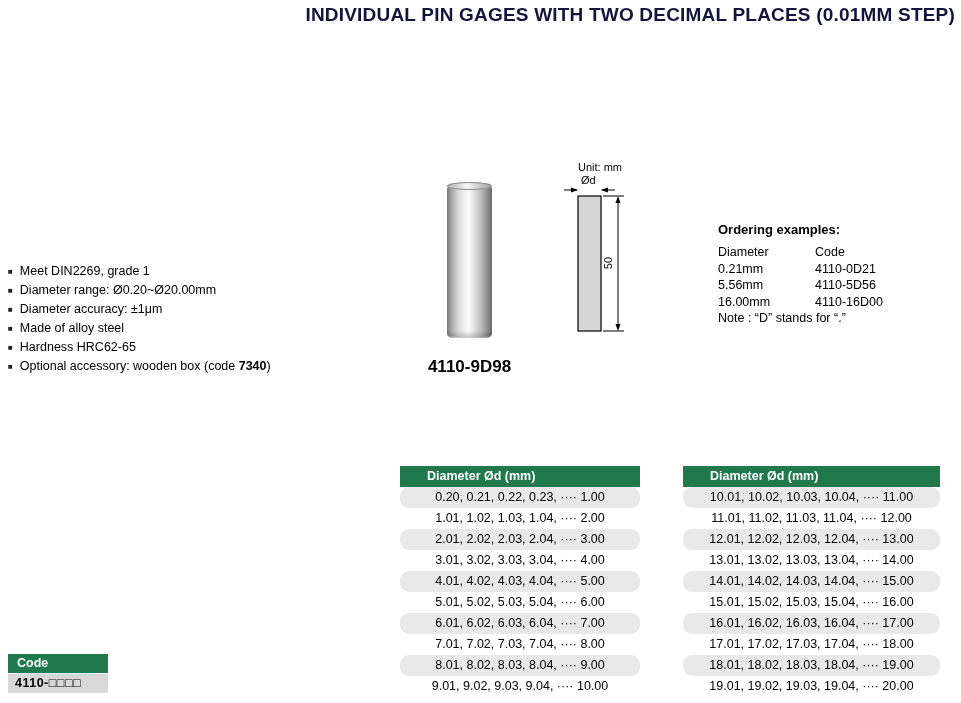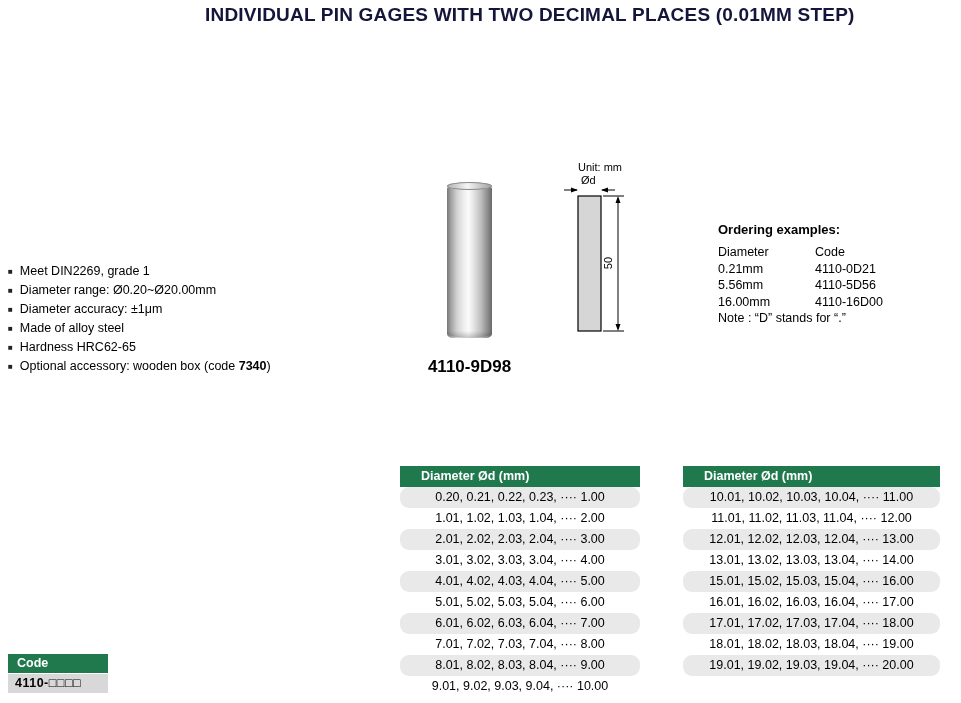--- a/index.html
+++ b/index.html
@@ -2,21 +2,21 @@
 <html style="--green: #20794d; --row-alt: #e9e9e9; --title-color: #15153c;"><head>
 <meta charset="utf-8">
 <style>
   html,body{margin:0;padding:0;background:#fff;}
   .page{
     position:relative;width:961px;height:703px;background:#fff;overflow:hidden;
     font-family:"Liberation Sans","DejaVu Sans",sans-serif;color:#000;
   }
   .title{
     position:absolute;left:205px;top:4px;width:750px;margin:0;
-    text-align:left;font-size:19px;font-weight:bold;letter-spacing:.2px;
+    text-align:right;font-size:19px;font-weight:bold;letter-spacing:.2px;
     color:var(--title-color,#15153c);
   }
   
   .features{position:absolute;left:8px;top:263px;list-style:none;margin:0;padding:0;
     font-size:12.5px;line-height:16.9px;}
   .features li{display:flex;align-items:baseline;}
   .bullet{font-size:8px;margin-right:7px;position:relative;top:-1px;color:#222;}
   
   .pin{position:absolute;left:447px;top:185px;width:45px;height:153px;
     background:linear-gradient(90deg,#777 0%,#9e9e9e 8%,#d2d2d2 22%,#efefef 38%,#fbfbfb 48%,#e7e7e7 58%,#bfbfbf 75%,#8d8d8d 90%,#686868 100%);
@@ -43,21 +43,21 @@
     background:var(--green,#20794d);color:#fff;font-weight:bold;font-size:12.5px;
     padding-left:9px;box-sizing:border-box;}
   .code-value{position:absolute;left:8px;top:674px;width:100px;height:19px;line-height:19px;
     background:#d8d8d8;color:#000;font-weight:bold;font-size:12.5px;
     padding-left:7px;box-sizing:border-box;letter-spacing:.5px;}
   
   .dtable{position:absolute;top:466px;font-size:12.5px;}
   .dtable.t1{left:400px;width:240px;}
   .dtable.t2{left:683px;width:257px;}
   .t-header{background:var(--green,#20794d);color:#fff;font-weight:bold;height:21px;line-height:21px;
-    padding-left:21px;box-sizing:border-box;}
+    padding-left:27px;box-sizing:border-box;}
   .t-rows > div{height:21px;line-height:21px;text-align:center;white-space:nowrap;border-radius:9px;}
   .t-rows > div:nth-child(odd){background:var(--row-alt,#e9e9e9);}
 </style>
 </head>
 <body>
 
 <div class="page">
 
   <h1 class="title">INDIVIDUAL PIN GAGES WITH TWO DECIMAL PLACES (0.01MM STEP)</h1>
 
@@ -141,20 +141,21 @@
     </div>
   </div>
 
   <div class="dtable t2">
     <div class="t-header">Diameter Ød (mm)</div>
     <div class="t-rows">
       <div>10.01, 10.02, 10.03, 10.04, ···· 11.00</div>
       <div>11.01, 11.02,  11.03, 11.04, ···· 12.00</div>
       <div>12.01, 12.02, 12.03, 12.04, ···· 13.00</div>
       <div>13.01, 13.02, 13.03, 13.04, ···· 14.00</div>
+      <div>14.01, 14.02, 14.03, 14.04, ···· 15.00</div>
       <div>15.01, 15.02, 15.03, 15.04, ···· 16.00</div>
       <div>16.01, 16.02, 16.03, 16.04, ···· 17.00</div>
       <div>17.01, 17.02, 17.03, 17.04, ···· 18.00</div>
       <div>18.01, 18.02, 18.03, 18.04, ···· 19.00</div>
       <div>19.01, 19.02, 19.03, 19.04, ···· 20.00</div>
     </div>
   </div>
 
 </div>
 

